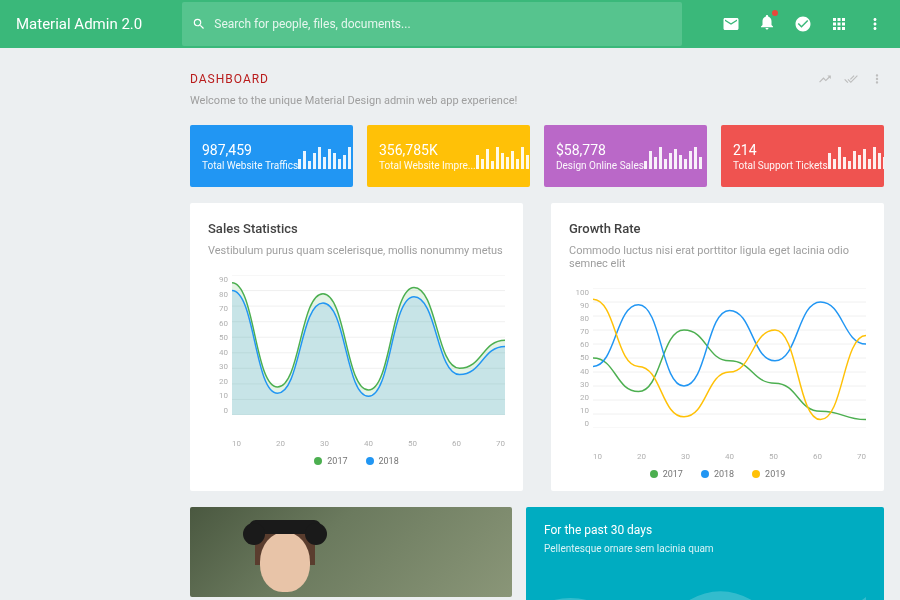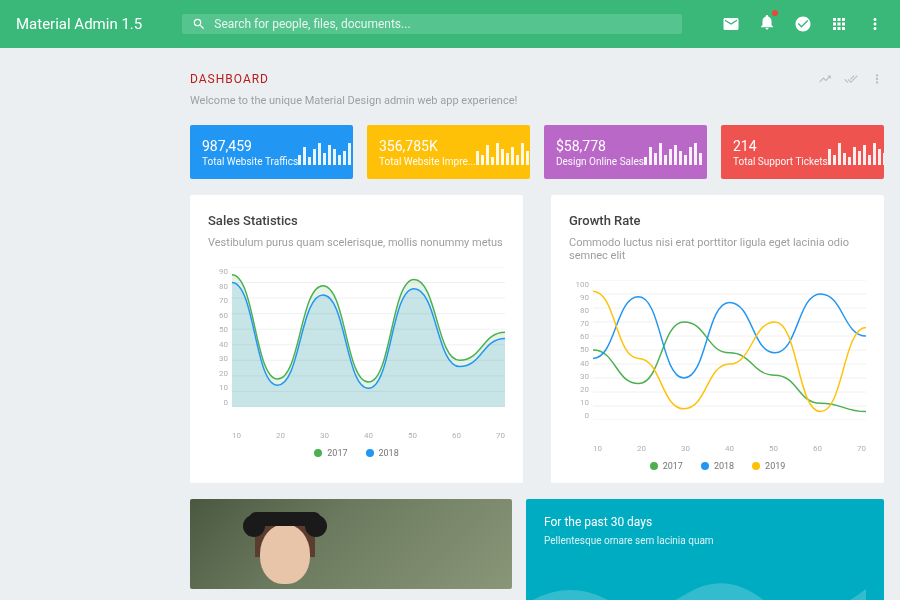--- a/index.html
+++ b/index.html
@@ -1,34 +1,34 @@
 <!DOCTYPE html>
 <html><head>
 <meta charset="utf-8">
 <style>
 *{box-sizing:border-box;margin:0;padding:0;font-family:Roboto,Arial,sans-serif}
 body{background:#eceff1;width:900px;height:600px;overflow:hidden}
 .header{height:48px;background:#3ab87a;display:flex;align-items:center;padding:0 16px;color:#fff}
 .brand{font-size:15px;margin-right:40px}
-.search{flex:0 0 500px;height:20px;background:#56c48e;border-radius:2px;display:flex;align-items:center;padding:0 10px;color:#fff}
+.search{flex:0 0 500px;height:44px;background:#56c48e;border-radius:2px;display:flex;align-items:center;padding:0 10px;color:#fff}
 .search input{background:none;border:none;outline:none;color:#fff;font-size:12px;margin-left:8px;flex:1}
 .search input::placeholder{color:rgba(255,255,255,.85)}
 .spacer{flex:1}
 .header-icons{display:flex;align-items:center;gap:18px}
 .hicon{width:18px;height:18px;fill:#fff;cursor:pointer;position:relative}
 .dot-red{position:absolute;top:-3px;right:-2px;width:6px;height:6px;background:#e9483a;border-radius:50%}
 .content{padding:24px 16px 16px 190px}
 .dash-head{display:flex;align-items:flex-start}
 .dash-head-text{flex:1}
 .dash-title{font-size:12px;letter-spacing:1px;color:#b91c1c;margin-bottom:8px}
 .dash-sub{font-size:11px;color:#9e9e9e}
 .dash-actions{display:flex;gap:12px;color:#bdbdbd}
 .dash-actions svg{width:14px;height:14px;fill:#bdbdbd;cursor:pointer}
 .stats{display:flex;gap:14px;margin-top:18px}
-.stat{flex:1;height:54px;border-radius:2px;padding:10px 12px;color:#fff;display:flex;align-items:center;justify-content:space-between;overflow:hidden}
+.stat{flex:1;height:62px;border-radius:2px;padding:10px 12px;color:#fff;display:flex;align-items:center;justify-content:space-between;overflow:hidden}
 .s1{background:#2196f3}.s2{background:#ffc107}.s3{background:#ba68c8}.s4{background:#ef5350}
 .stat-num{font-size:14px;margin-bottom:2px}
 .stat-lbl{font-size:10px;opacity:.95;white-space:nowrap;overflow:hidden;text-overflow:ellipsis;max-width:100px}
 .mini-bars{display:flex;align-items:flex-end;gap:2px;height:26px}
 .mini-bars span{width:3px;background:rgba(255,255,255,.9)}
 .row{display:flex;gap:28px;margin-top:16px}
 .card{background:#fff;border-radius:2px;flex:1;padding:18px 18px 12px}
 .card h3{font-size:13px;color:#424242;font-weight:500;margin-bottom:8px}
 .card p{font-size:11px;color:#9e9e9e;margin-bottom:18px}
 .chart{position:relative;height:160px;padding-left:24px}
@@ -47,21 +47,21 @@
 .face .hp::before{left:-6px}.face .hp::after{right:-6px}
 .teal-card{flex:1;height:115px;background:#00acc1;border-radius:2px;padding:16px 18px;color:#fff;position:relative;overflow:hidden}
 .teal-card h4{font-size:12px;font-weight:400;margin-bottom:6px}
 .teal-card p{font-size:10px;opacity:.85}
 .wave{position:absolute;bottom:0;left:0;right:0;height:40px}
 </style>
 </head>
 <body>
 
 <div class="header">
-  <div class="brand">Material Admin 1.5</div>
+  <div class="brand">Material Admin 2.0</div>
   <div class="search">
     <svg width="14" height="14" viewBox="0 0 24 24" fill="#fff">
         <path d="M15.5 14h-.79l-.28-.27A6.471 6.471 0 0016 9.5 6.5 6.5 0 109.5 16c1.61 0 3.09-.59 4.23-1.57l.27.28v.79l5 4.99L20.49 19l-4.99-5zm-6 0C7.01 14 5 11.99 5 9.5S7.01 5 9.5 5 14 7.01 14 9.5 11.99 14 9.5 14z"></path>
       </svg>
     <input placeholder="Search for people, files, documents..." style="">
   </div>
   <div class="spacer"></div>
   <div class="header-icons">
     <svg class="hicon" viewBox="0 0 24 24">
         <path d="M20 4H4c-1.1 0-2 .9-2 2v12c0 1.1.9 2 2 2h16c1.1 0 2-.9 2-2V6c0-1.1-.9-2-2-2zm0 4l-8 5-8-5V6l8 5 8-5v2z"></path>

